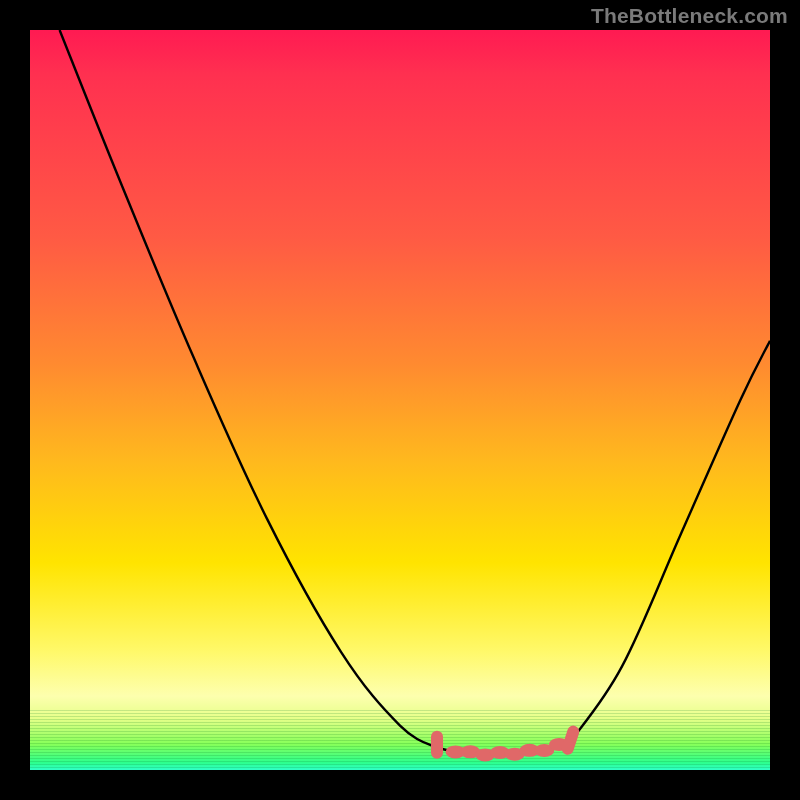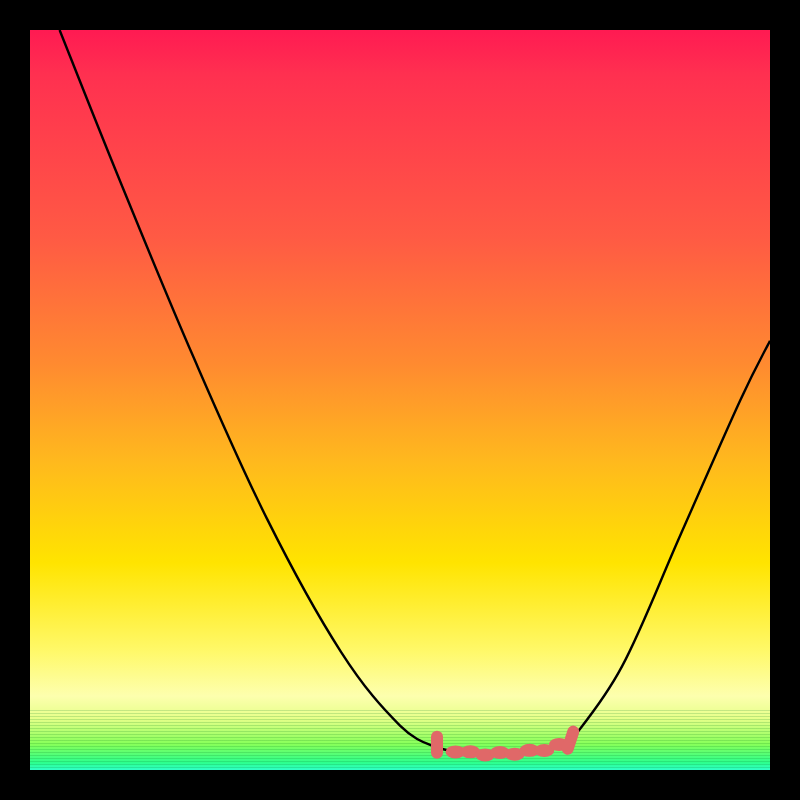--- a/index.html
+++ b/index.html
@@ -75,20 +75,21 @@
     top: 0;
     width: 740px;
     height: 740px;
     overflow: visible;
   }
 </style>
 </head>
 <body>
 
 <div class="frame">
+  <div class="watermark">TheBottleneck.com</div>
 
   <div class="plot-area">
     <div class="gradient"></div>
     <div class="striping"></div>
 
     <svg class="curve" viewBox="0 0 740 740">
       <path id="curve-left" fill="none" stroke="#000000" stroke-width="2.4" d="M 29.6 0 C 40.256 26.64, 64.824 89.39200000000001, 88.8 148 C 112.776 206.608, 136.16000000000003 264.328, 162.8 325.59999999999997 C 189.44 386.87199999999996, 210.16000000000003 435.11999999999995, 236.8 488.4 C 263.44 541.68, 286.824 584.304, 310.8 621.6 C 334.776 658.8960000000001, 352.68399999999997 678.284, 370 695.6 C 387.31600000000003 712.916, 400.34000000000003 713.804, 407.00000000000006 717.8"></path>
       <path id="curve-mid" fill="none" stroke="#000000" stroke-width="2.4" d="M 407.00000000000006 717.8 C 410.99600000000004 718.5992, 419.876 721.1744, 429.2 722.24 C 438.524 723.3056, 448.144 723.5868, 458.8 723.72 C 469.456 723.8532, 477.744 723.7792000000001, 488.40000000000003 722.98 C 499.05600000000004 722.1808, 508.67600000000004 721.278, 518 719.28 C 527.324 717.2819999999999, 536.204 713.212, 540.1999999999999 711.88"></path>
       <path id="curve-right" fill="none" stroke="#000000" stroke-width="2.4" d="M 540.1999999999999 711.88 C 549.5239999999999 698.2936, 572.02 673.9624, 592 636.4 C 611.98 598.8376, 629.888 551.1519999999999, 651.2 503.2 C 672.5120000000001 455.248, 694.4159999999999 404.632, 710.4 370 C 726.384 335.368, 734.672 321.456, 740 310.8"></path>
       <g id="marker-group">

